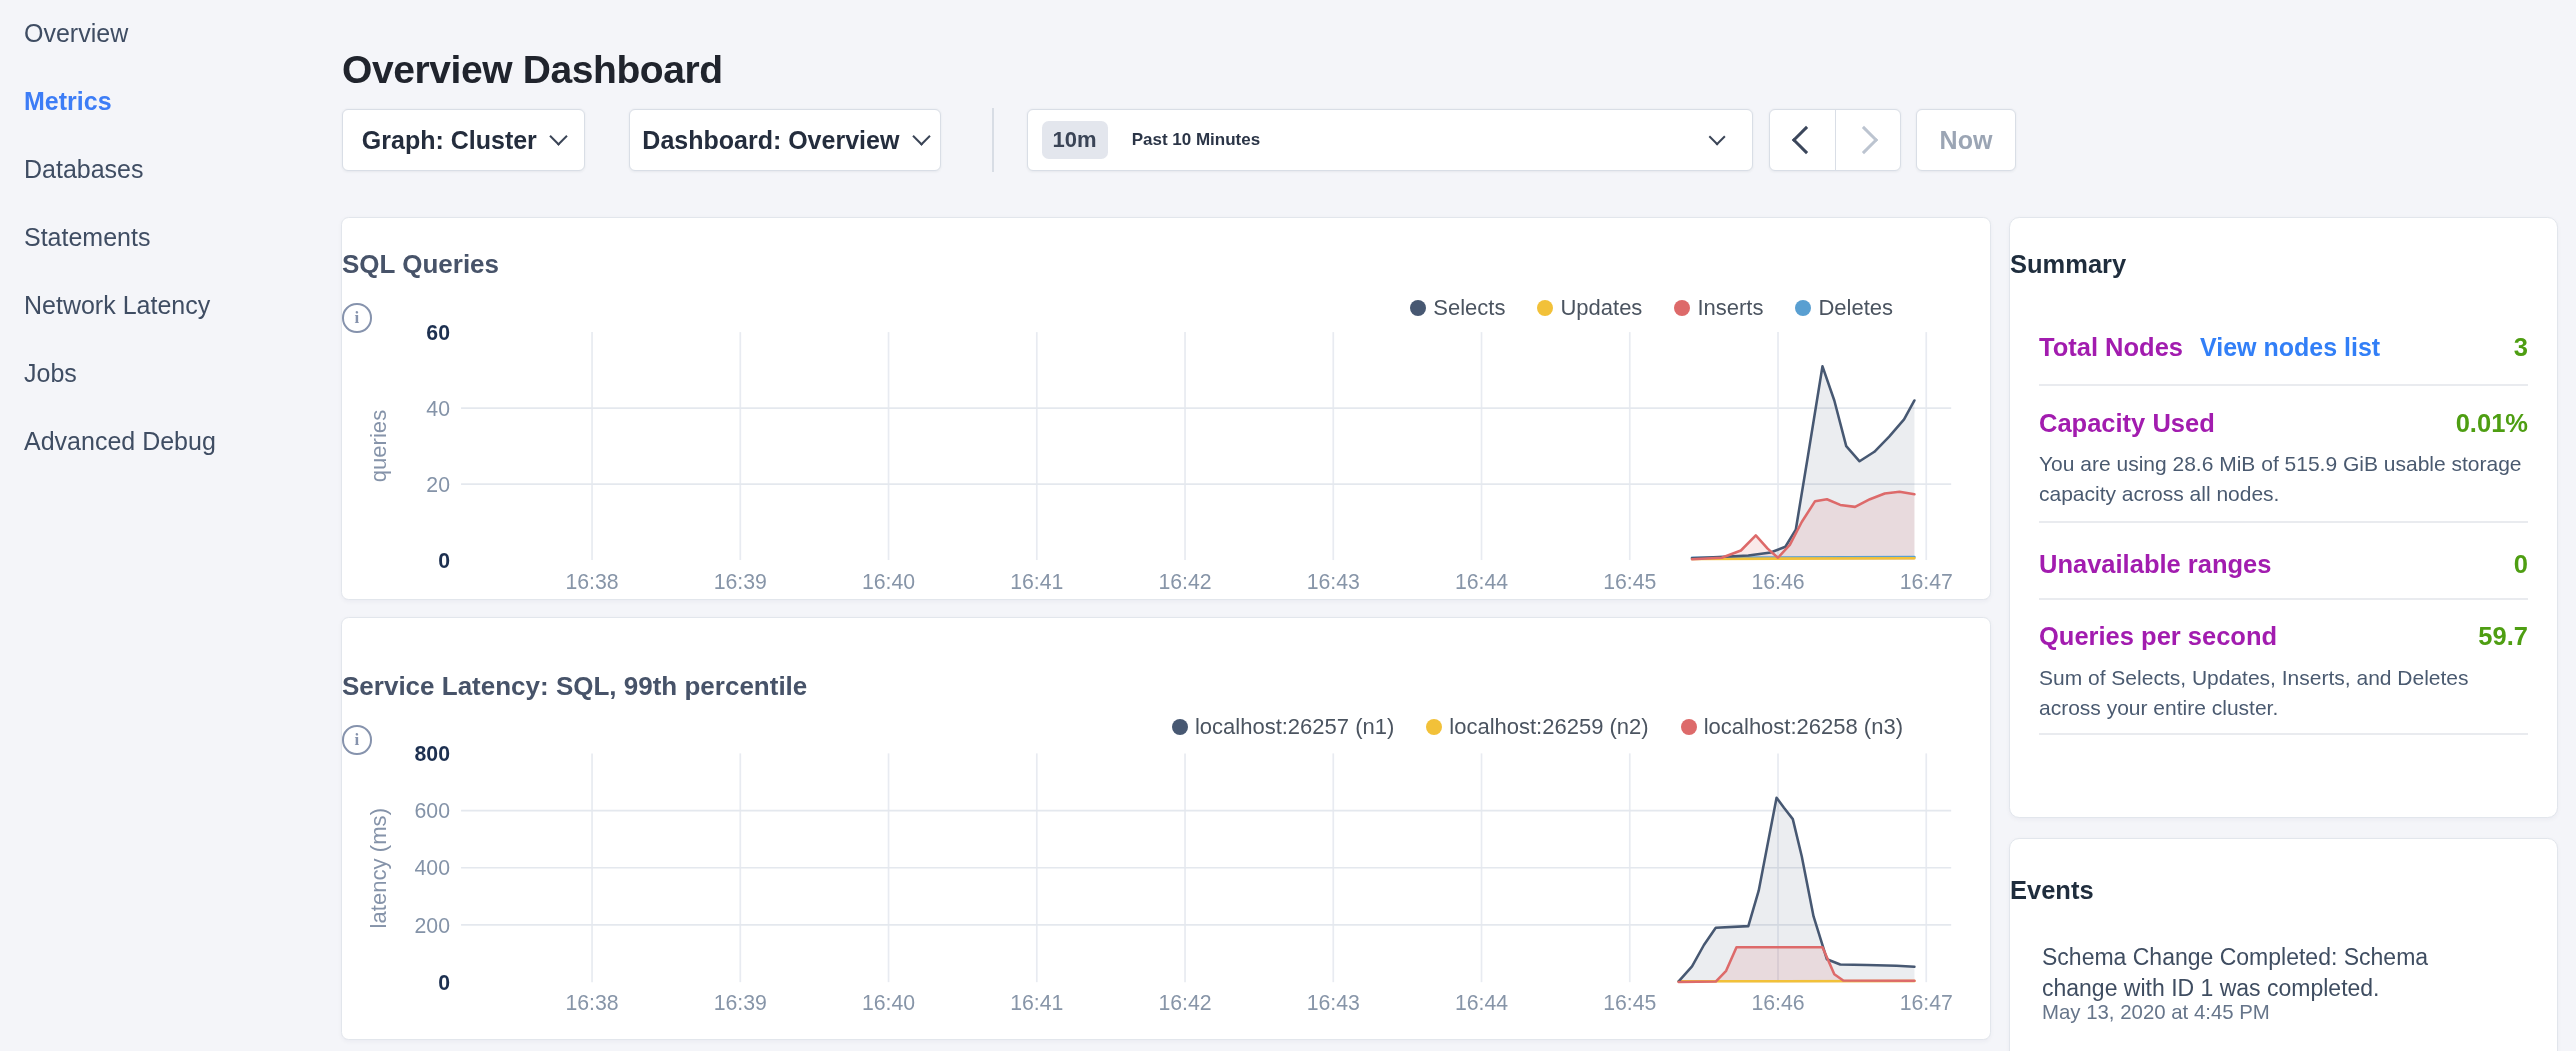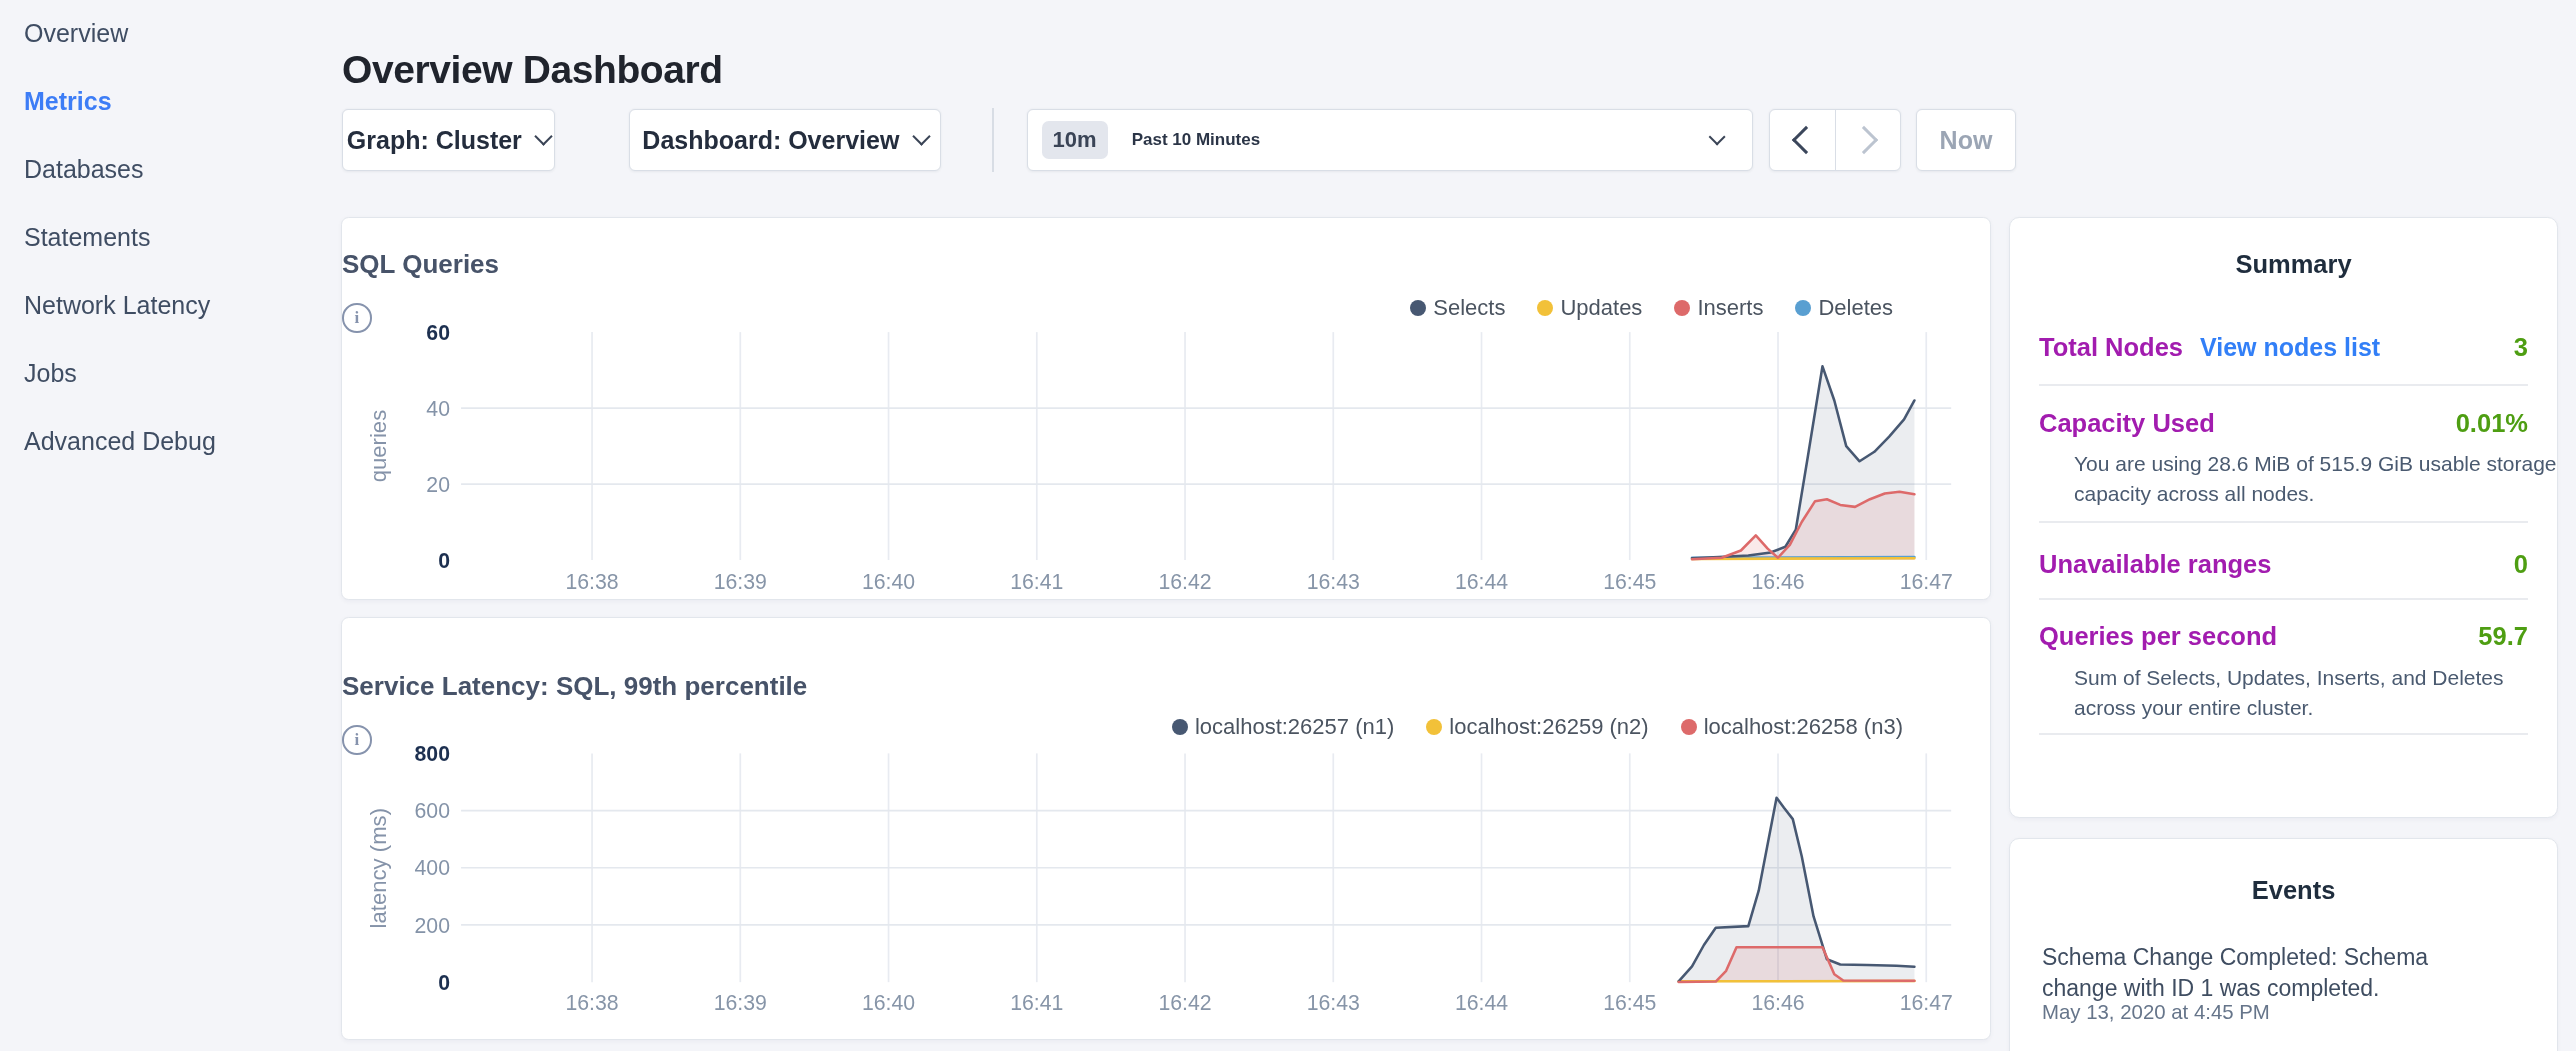--- a/index.html
+++ b/index.html
@@ -45,26 +45,26 @@
   .info-icon{width:25.5px;height:25.5px;border:2.1px solid #8693ad;border-radius:50%;color:#8693ad;font-size:17px;font-weight:bold;
        display:flex;align-items:center;justify-content:center;font-family:"Liberation Serif",serif;}
   .legend{position:absolute;display:flex;align-items:center;gap:32px;}
   #legend-0{top:77px;right:97px;height:25.5px;}
   #legend-1{top:96px;right:87px;height:25.5px;}
   .legend-item{display:flex;align-items:center;gap:7px;font-size:22px;color:#4b5460;}
   .legend-dot{width:16px;height:16px;border-radius:50%;}
   .plot-svg{position:absolute;left:0;top:0;}
 
   
-  .side-title{position:absolute;left:0;right:0;text-align:center;font-size:25.5px;font-weight:bold;color:#1f2d3d;padding-left:20px;}
+  .side-title{position:absolute;left:0;right:0;font-size:25.5px;font-weight:bold;color:#1f2d3d;}
   .srow{position:absolute;left:29px;right:29px;height:31px;display:flex;align-items:center;}
   .srow .lbl{font-size:25.5px;font-weight:bold;color:#a21caf;}
   .srow .link{font-size:25px;font-weight:bold;color:#327ff7;margin-left:17px;cursor:pointer;}
   .srow .val{margin-left:auto;font-size:25.5px;font-weight:bold;color:#4e9e12;}
-  .sdesc{position:absolute;left:29px;width:495px;font-size:21px;line-height:30px;color:#4a5a70;margin-left:35px;}
+  .sdesc{position:absolute;left:29px;width:495px;font-size:21px;line-height:30px;color:#4a5a70;}
   .sdivider{position:absolute;left:29px;right:29px;height:1.7px;background:#e9ebef;}
 
   
   .event-msg{position:absolute;left:32px;top:80px;max-width:417px;font-size:23px;line-height:31px;color:#3f4d61;}
   .event-time{position:absolute;left:32px;top:162px;font-size:20.4px;color:#66758a;}
 
   .tick-gray{fill:#8493a8;font-size:25px;}
   .tick-bold{fill:#1d3050;font-size:25px;font-weight:bold;}
   .xlab{fill:#8795a8;font-size:25px;}
   .unitlab{fill:#8593a9;font-size:26px;}
@@ -79,21 +79,21 @@
     <div class="nav-item active" style="top:87px">Metrics</div>
     <div class="nav-item" style="top:155px">Databases</div>
     <div class="nav-item" style="top:223px">Statements</div>
     <div class="nav-item" style="top:291px">Network Latency</div>
     <div class="nav-item" style="top:359px">Jobs</div>
     <div class="nav-item" style="top:427px">Advanced Debug</div>
   </nav>
 
   <h1 class="page-title">Overview Dashboard</h1>
 
-  <div class="btn" style="left:342px;width:213px;">
+  <div class="btn" style="left:342px;width:243px;">
     <span>Graph: Cluster</span>
     <span class="chev"></span>
   </div>
   <div class="btn" style="left:629px;width:312px;">
     <span>Dashboard: Overview</span>
     <span class="chev"></span>
   </div>
   <div class="vdivider"></div>
   <div class="time-picker">
     <span class="tp-badge">10m</span>

